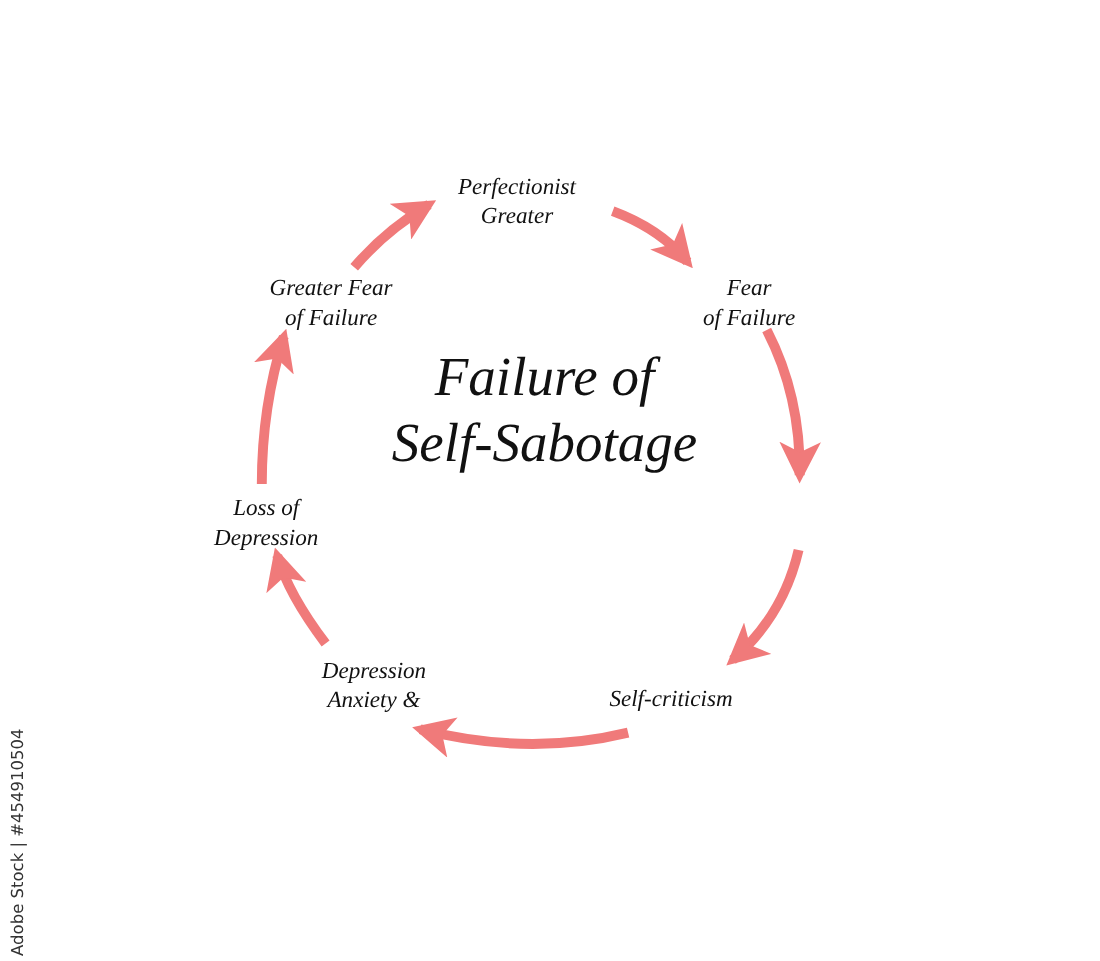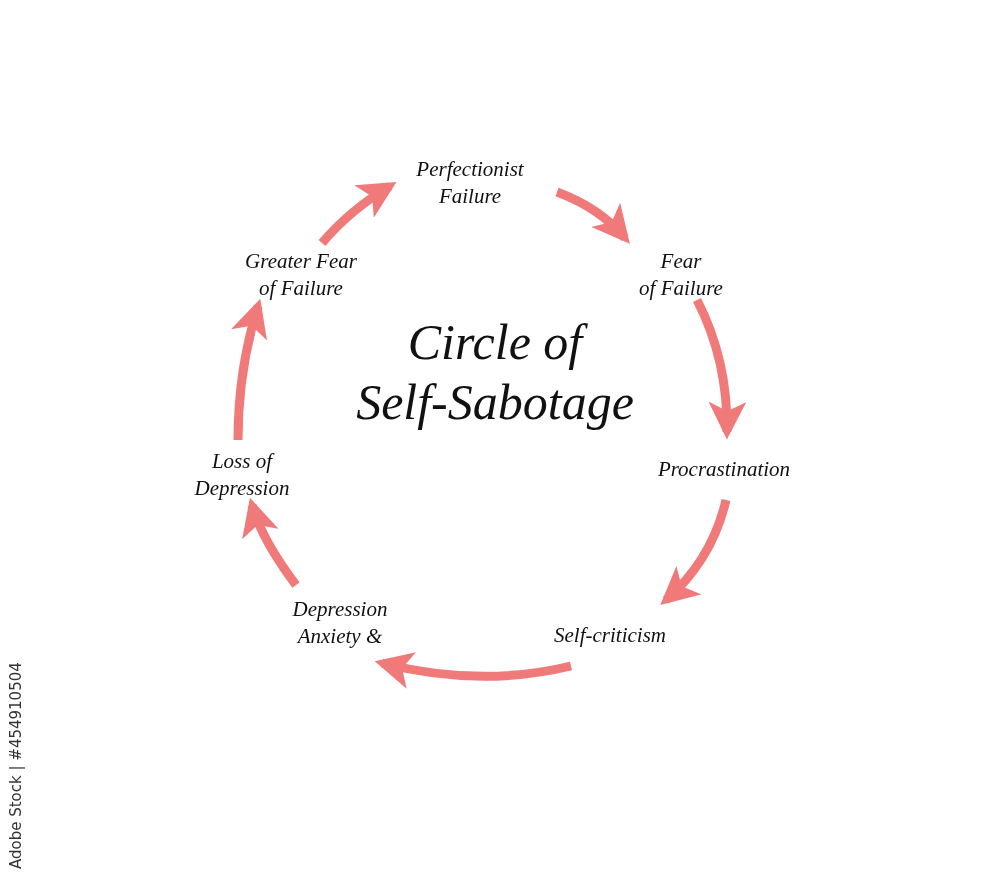--- a/index.html
+++ b/index.html
@@ -28,37 +28,34 @@
       <path d="M697,300 Q728,360 727,432" marker-end="url(#ah)"></path>
       <path d="M726,500 Q712,560 666,600" marker-end="url(#ah)"></path>
       <path d="M571,666 Q480,688 382,663" marker-end="url(#ah)"></path>
       <path d="M296,585 Q262,540 252,505" marker-end="url(#ah)"></path>
       <path d="M238,440 Q238,370 258,306" marker-end="url(#ah)"></path>
       <path d="M322,243 Q350,210 390,186" marker-end="url(#ah)"></path>
     </g>
   </svg>
 
   <div class="title">
-    <span>Circle of</span>
+    <span>Failure of</span>
     <span>Self-Sabotage</span>
   </div>
 
   <div class="lbl" style="left:370px; top:156px; width:200px;">
     <span>Perfectionist</span>
-    <span>Failure</span>
+    <span>Greater</span>
   </div>
 
   <div class="lbl" style="left:596px; top:248px; width:170px;">
     <span>Fear</span>
     <span>of Failure</span>
   </div>
 
-  <div class="lbl" style="left:604px; top:456px; width:240px;">
-    <span>Procrastination</span>
-  </div>
 
   <div class="lbl" style="left:500px; top:622px; width:220px;">
     <span>Self-criticism</span>
   </div>
 
   <div class="lbl" style="left:240px; top:596px; width:200px;">
     <span>Depression</span>
     <span>Anxiety &amp;</span>
   </div>
 

